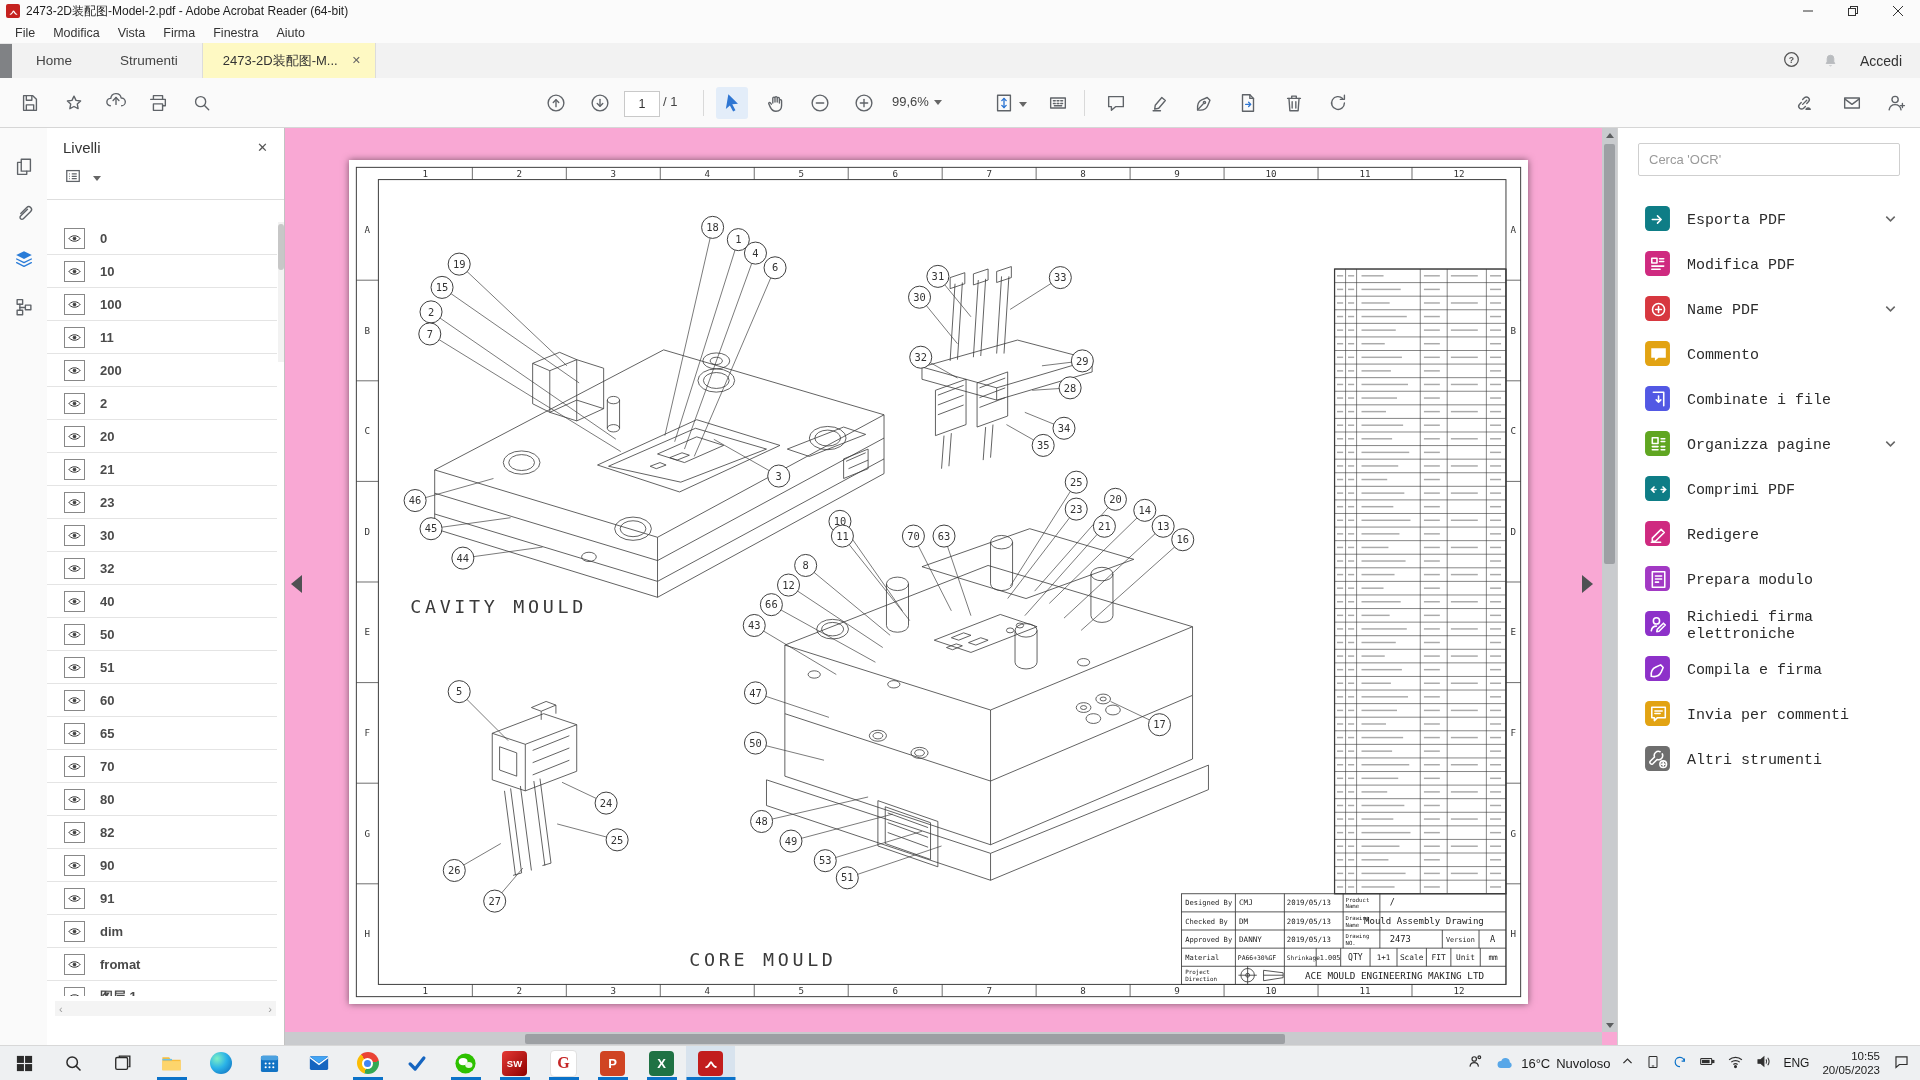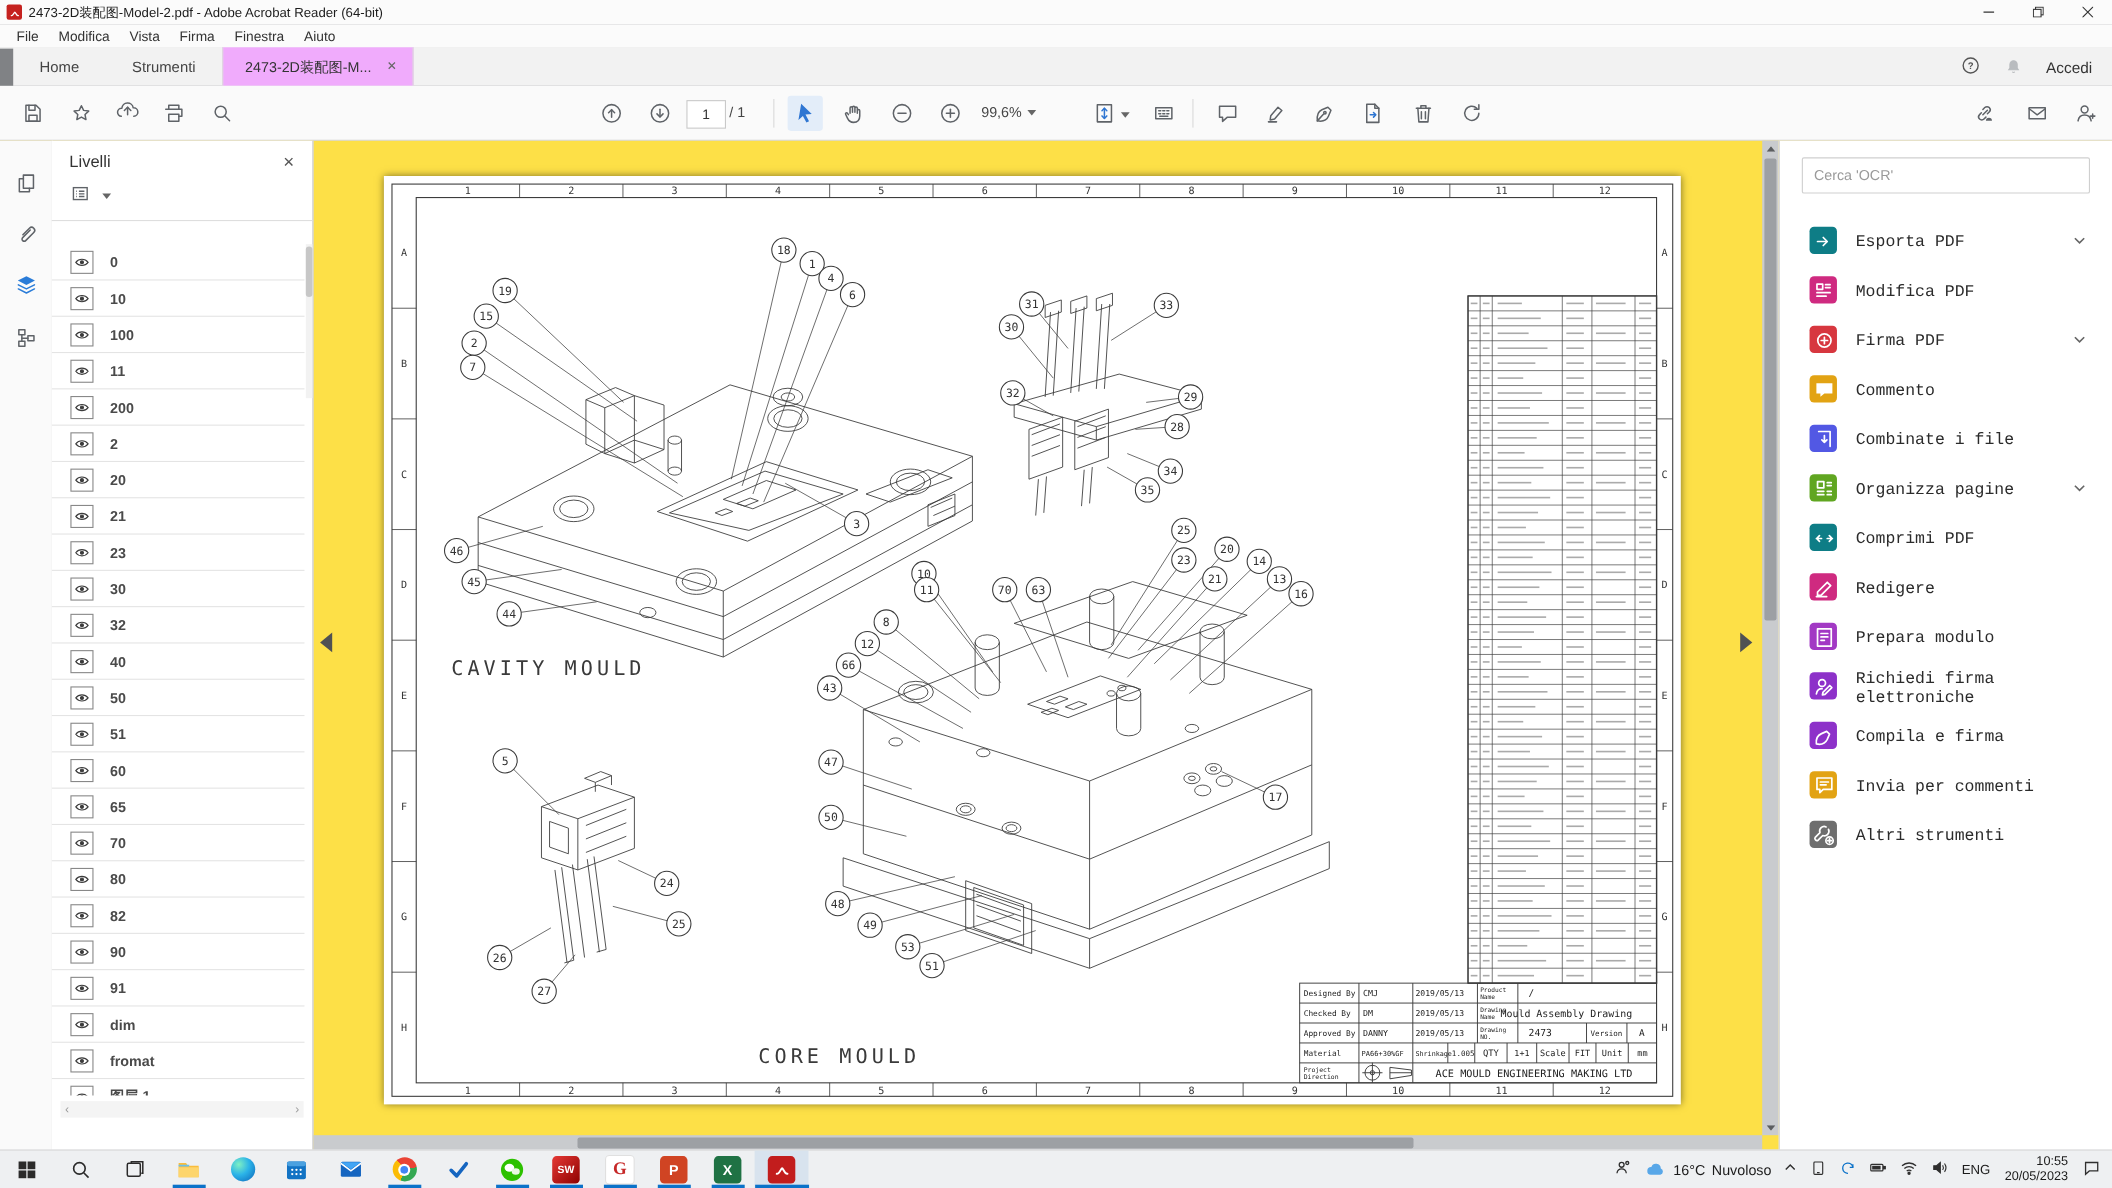--- a/index.html
+++ b/index.html
@@ -13,36 +13,36 @@
   #win-controls{margin-left:auto;display:flex;height:100%;}
   .winbtn{width:45px;height:100%;display:flex;align-items:center;justify-content:center;color:#333;}
   
   #menubar{position:absolute;top:22px;left:0;right:0;height:21px;background:#fbfbfb;
     border-bottom:1px solid #e7e7e7;display:flex;align-items:center;padding-left:6px;
     font-size:12.5px;color:#333;}
   .menu-item{padding:2px 9px;}
   
   #tabbar{position:absolute;top:43px;left:12px;right:0;height:35px;background:#f2f2f2;display:flex;align-items:stretch;}
   .tab{display:flex;align-items:center;padding:0 24px;font-size:13.5px;color:#444;}
-  .doc-tab{display:flex;align-items:center;gap:14px;background:#f0abfc;border-left:1px solid #dcdcdc;
+  .doc-tab{display:flex;align-items:center;gap:14px;background:#fef9c3;border-left:1px solid #dcdcdc;
     border-right:1px solid #dcdcdc;padding:0 14px 0 20px;font-size:13px;color:#333;max-width:185px;}
   .doc-tab .lbl{white-space:nowrap;overflow:hidden;}
   .doc-tab .x{color:#666;font-size:11px;}
   #tabbar-right{margin-left:auto;display:flex;align-items:center;gap:20px;padding-right:18px;font-size:14px;color:#333;}
   
   #toolbar{position:absolute;top:78px;left:0;right:0;height:49px;background:#fafafa;border-bottom:1px solid #d6d6d6;}
   .tbtn{position:absolute;top:9px;width:32px;height:32px;display:flex;align-items:center;justify-content:center;border-radius:3px;}
   .tsep{position:absolute;top:12px;width:1px;height:26px;background:#d9d9d9;}
   .page-input{position:absolute;top:13px;width:30px;height:22px;border:1px solid #c9c9c9;background:#fff;
     text-align:center;font-size:12.5px;color:#333;font-family:"Liberation Sans",sans-serif;}
   .tb-text{position:absolute;top:16px;font-size:13px;color:#444;}
   .caret{display:inline-block;width:0;height:0;border-left:4px solid transparent;border-right:4px solid transparent;
     border-top:5px solid #666;margin-left:5px;vertical-align:middle;}
   
-  #main{position:absolute;top:128px;left:0;right:0;bottom:34px;background:#fde047;}
+  #main{position:absolute;top:128px;left:0;right:0;bottom:34px;background:#f9a8d4;}
   #rail{position:absolute;left:0;top:0;bottom:0;width:47px;background:#fafafa;border-right:1px solid #e1e1e1;}
   .rail-ic{position:absolute;left:11px;width:26px;height:26px;display:flex;align-items:center;justify-content:center;}
   #panel{position:absolute;left:47px;top:0;bottom:0;width:237px;background:#fff;border-right:1px solid #c2c2c2;}
   #panel-header{display:flex;align-items:center;justify-content:space-between;padding:11px 16px 4px 16px;
     font-size:15px;color:#333;}
   #panel-header .x{color:#555;font-size:13px;}
   #panel-options{display:flex;align-items:center;gap:5px;padding:6px 16px 9px 16px;border-bottom:1px solid #dedede;}
   #layer-list{position:absolute;top:94px;left:0;right:7px;bottom:50px;overflow:hidden;}
   .layer-row{height:32px;border-bottom:1px solid #e4e4e4;display:flex;align-items:center;gap:15px;padding-left:17px;}
   .eye-box{width:19px;height:19px;border:1px solid #888;display:flex;align-items:center;justify-content:center;background:#fff;}
@@ -1358,21 +1358,21 @@
             <span class="lbl">Modifica PDF</span>
           </div>
           <div class="tool-row">
             <span><svg viewBox="0 0 26 26" width="27" height="27">
                 <rect x="1" y="1" width="24" height="24" rx="4" fill="#d7373f"></rect>
                 <g fill="none" stroke="#fff" stroke-width="1.5" stroke-linecap="round" stroke-linejoin="round" transform="translate(1,1)">
                   <circle cx="13" cy="13" r="5.8"></circle>
                   <path d="M13 10.2v5.6M10.2 13h5.6"></path>
                 </g>
               </svg></span>
-            <span class="lbl">Firma PDF</span>
+            <span class="lbl">Name PDF</span>
             <span class="chev"><svg viewBox="0 0 16 16" width="15" height="15" fill="none" stroke="#666" stroke-width="1.6">
                 <path d="M3.5 6l4.5 4.5L12.5 6"></path>
               </svg></span>
           </div>
           <div class="tool-row">
             <span><svg viewBox="0 0 26 26" width="27" height="27">
                 <rect x="1" y="1" width="24" height="24" rx="4" fill="#e2a313"></rect>
                 <g fill="none" stroke="#fff" stroke-width="1.5" stroke-linecap="round" stroke-linejoin="round" transform="translate(1,1)">
                   <path d="M6 7h14v9h-7l-3.5 3v-3H6z" fill="#fff" stroke="none"></path>
                 </g>

